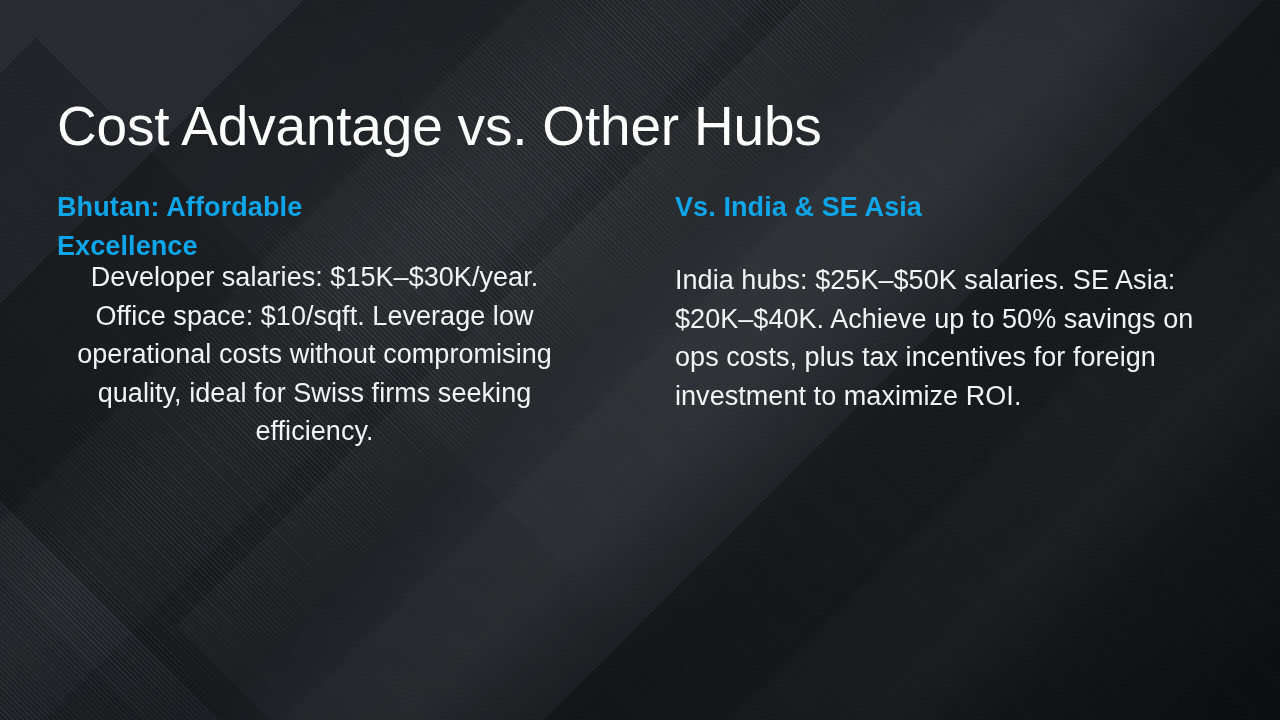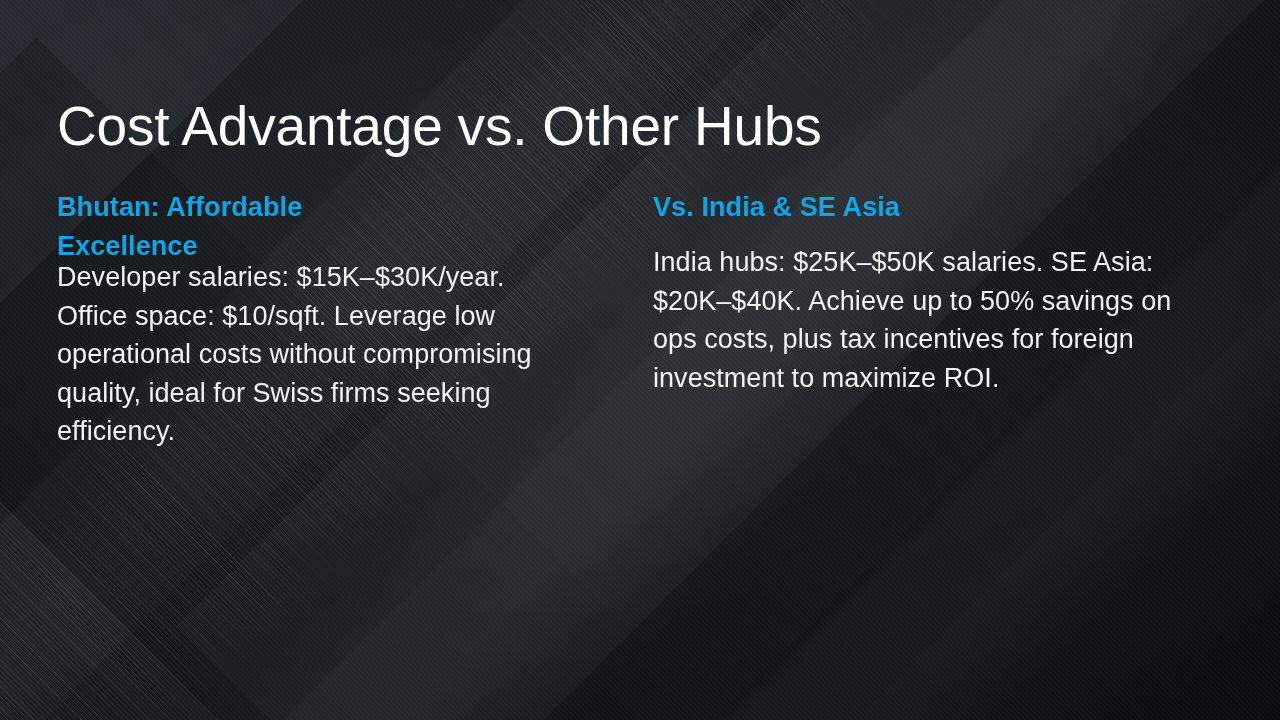--- a/index.html
+++ b/index.html
@@ -146,21 +146,21 @@
     line-height: 66px;
     letter-spacing: -0.2px;
     white-space: nowrap;
   }
 
   .column {
     position: absolute;
     top: 188px;
   }
   .col-left  { left: 57px;  width: 520px; }
-  .col-right { left: 653px; width: 520px; }
+  .col-right { left: 675px; width: 520px; }
 
   .col-heading {
     color: #0ea5e9;
     font-size: 27px;
     font-weight: 700;
     line-height: 39px;
     margin: 0;
     letter-spacing: 0.1px;
   }
 
@@ -171,25 +171,26 @@
     line-height: 38.6px;
     margin: 0;
     letter-spacing: 0.05px;
   }
 
   
   .col-left .col-heading { width: 380px; }
   .col-left .col-body {
     margin-top: -8px;
     width: 515px;
+    text-align: center;
   }
 
   .col-right .col-heading { width: 400px; }
   .col-right .col-body {
-    margin-top: 16px;
+    margin-top: 34px;
     width: 520px;
   }
 </style>
 </head>
 <body>
 
 <div class="slide">
 
   <div class="bg-layer bg-base"></div>
   <div class="bg-layer bg-facets"></div>

